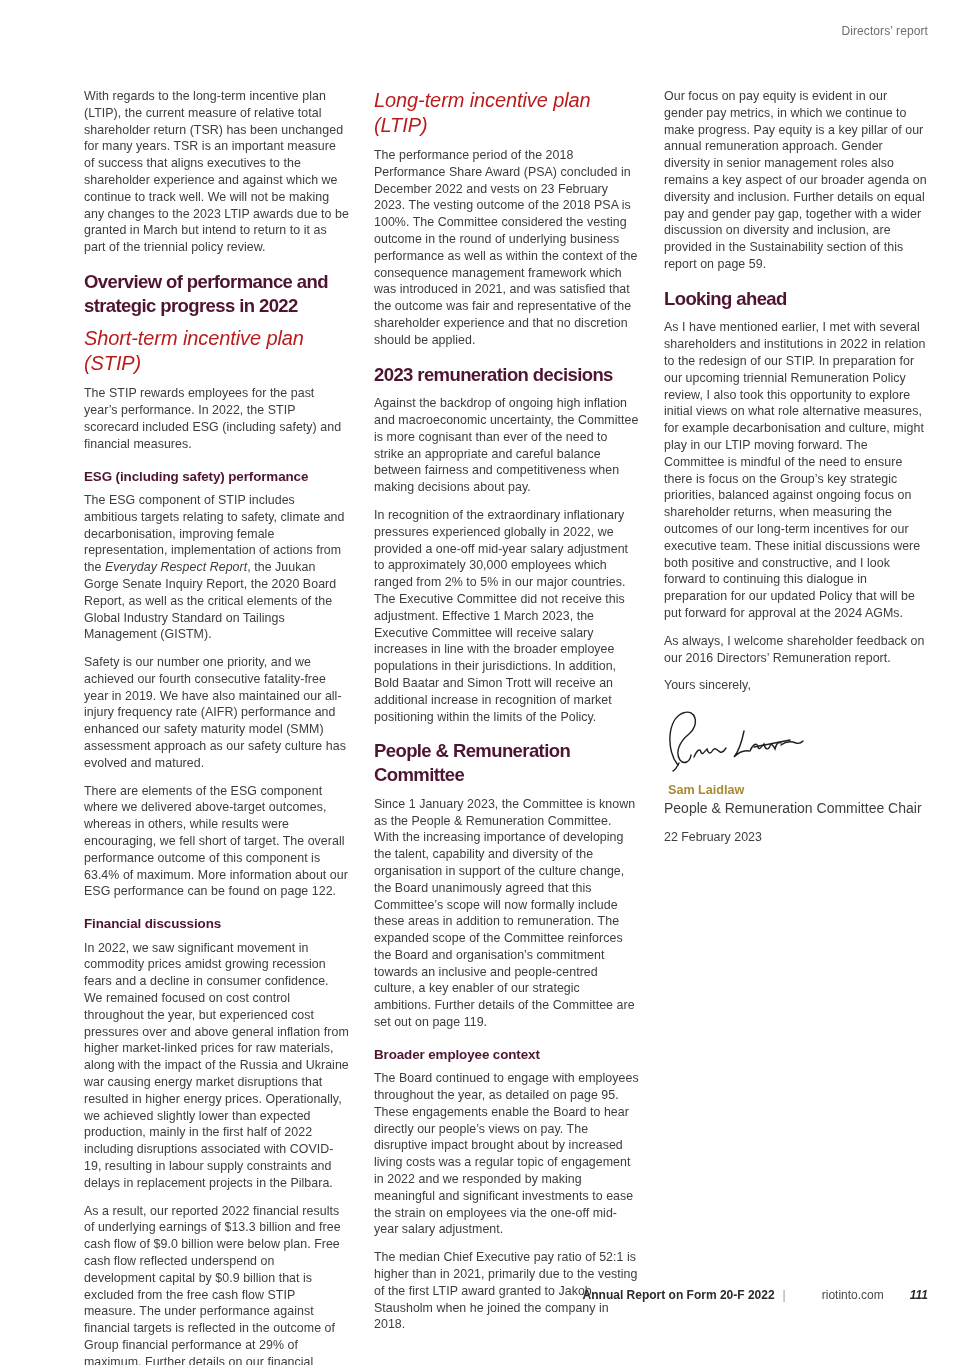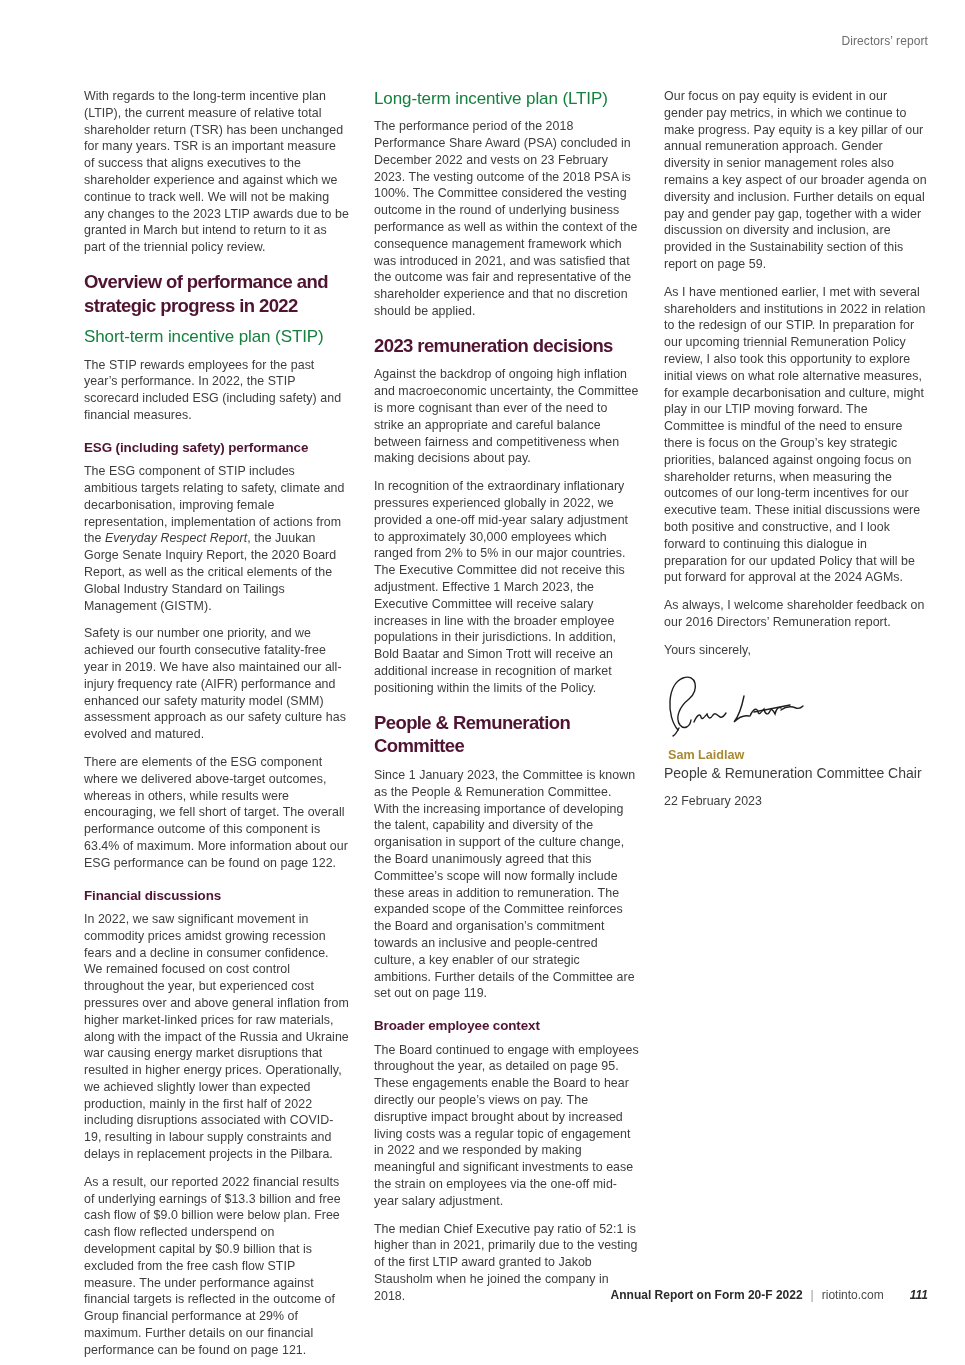--- a/index.html
+++ b/index.html
@@ -6,21 +6,21 @@
   html, body { background: #ffffff; }
   body {
     width: 965px; height: 1365px;
     position: relative;
     font-family: "Liberation Sans", sans-serif;
     color: #3d3d3d;
     overflow: hidden;
   }
   .running-head {
     position: absolute;
-    top: 34px; right: 37px;
+    top: 24px; right: 37px;
     font-size: 12px;
     color: #6d6d6d;
     letter-spacing: 0.1px;
   }
   .content {
     position: absolute;
     left: 84px; top: 88px;
     width: 845px;
     display: flex;
     gap: 25px;
@@ -34,26 +34,27 @@
   }
   .h-large {
     font-size: 18.5px;
     line-height: 1.28;
     font-weight: bold;
     letter-spacing: -0.6px;
     color: #4f1432;
     margin: 14px 0 9px 0;
   }
   .h-gold {
-    font-size: 17px;
+    font-size: 20px;
     line-height: 1.25;
     font-weight: normal;
-    color: #15803d;
+    color: #b91c1c;
     margin: 0 0 9px 0;
     letter-spacing: -0.1px;
+    font-style: italic;
   }
   .h-small {
     font-size: 13.4px;
     line-height: 1.3;
     font-weight: bold;
     color: #4f1432;
     margin: 15px 0 7px 0;
     letter-spacing: -0.1px;
   }
   .h-large.first, .h-gold.first { margin-top: 0; }
@@ -77,21 +78,21 @@
     top: 1288px; right: 37px;
     font-size: 12px;
     color: #2b2b2b;
     display: flex;
     align-items: baseline;
     gap: 8px;
     justify-content: flex-end;
   }
   .footer .report-title { font-weight: bold; }
   .footer .bar { color: #9a9a9a; font-weight: normal; }
-  .footer .site { color: #4a4a4a; }
+  .footer .site { color: #4a4a4a; margin-left: 28px; }
   .footer .pageno { font-weight: bold; margin-left: 18px; font-style: italic; }
 </style>
 </head>
 <body>
 
 <div class="running-head">Directors’ report</div>
 
 <div class="content">
 
   <div class="col">
@@ -116,20 +117,21 @@
     <p class="body">In recognition of the extraordinary inflationary pressures experienced globally in 2022, we provided a one-off mid-year salary adjustment to approximately 30,000 employees which ranged from 2% to 5% in our major countries. The Executive Committee did not receive this adjustment. Effective 1 March 2023, the Executive Committee will receive salary increases in line with the broader employee populations in their jurisdictions. In addition, Bold Baatar and Simon Trott will receive an additional increase in recognition of market positioning within the limits of the Policy.</p>
     <h1 class="h-large">People &amp; Remuneration Committee</h1>
     <p class="body">Since 1 January 2023, the Committee is known as the People &amp; Remuneration Committee. With the increasing importance of developing the talent, capability and diversity of the organisation in support of the culture change, the Board unanimously agreed that this Committee’s scope will now formally include these areas in addition to remuneration. The expanded scope of the Committee reinforces the Board and organisation’s commitment towards an inclusive and people-centred culture, a key enabler of our strategic ambitions. Further details of the Committee are set out on page 119.</p>
     <h3 class="h-small">Broader employee context</h3>
     <p class="body">The Board continued to engage with employees throughout the year, as detailed on page 95. These engagements enable the Board to hear directly our people’s views on pay. The disruptive impact brought about by increased living costs was a regular topic of engagement in 2022 and we responded by making meaningful and significant investments to ease the strain on employees via the one-off mid-year salary adjustment.</p>
     <p class="body">The median Chief Executive pay ratio of 52:1 is higher than in 2021, primarily due to the vesting of the first LTIP award granted to Jakob Stausholm when he joined the company in 2018.</p>
   </div>
 
   <div class="col">
     <p class="body">Our focus on pay equity is evident in our gender pay metrics, in which we continue to make progress. Pay equity is a key pillar of our annual remuneration approach. Gender diversity in senior management roles also remains a key aspect of our broader agenda on diversity and inclusion. Further details on equal pay and gender pay gap, together with a wider discussion on diversity and inclusion, are provided in the Sustainability section of this report on page 59.</p>
+    <h1 class="h-large">Looking ahead</h1>
     <p class="body">As I have mentioned earlier, I met with several shareholders and institutions in 2022 in relation to the redesign of our STIP. In preparation for our upcoming triennial Remuneration Policy review, I also took this opportunity to explore initial views on what role alternative measures, for example decarbonisation and culture, might play in our LTIP moving forward. The Committee is mindful of the need to ensure there is focus on the Group’s key strategic priorities, balanced against ongoing focus on shareholder returns, when measuring the outcomes of our long-term incentives for our executive team. These initial discussions were both positive and constructive, and I look forward to continuing this dialogue in preparation for our updated Policy that will be put forward for approval at the 2024 AGMs.</p>
     <p class="body">As always, I welcome shareholder feedback on our 2016 Directors’ Remuneration report.</p>
     <p class="body">Yours sincerely,</p>
 
     <div class="signature-block">
       <svg width="150" height="68" viewBox="0 0 150 68">
         <g fill="none" stroke="#1e1e1e" stroke-width="1.4" stroke-linecap="round">
           <path d="M14 60 C2 46 3 14 19 8 C32 3 36 20 25 29 C15 37 11 48 16 55 C20 60 26 57 27 50"></path>
           <path d="M15 58 C13 62 11 65 9 66"></path>
           <path d="M30 52 C33 45 36 43 37 47 C38 51 41 46 43 44 C44 48 46 50 49 45 C51 42 53 45 56 47 C58 48 60 46 62 43"></path>

